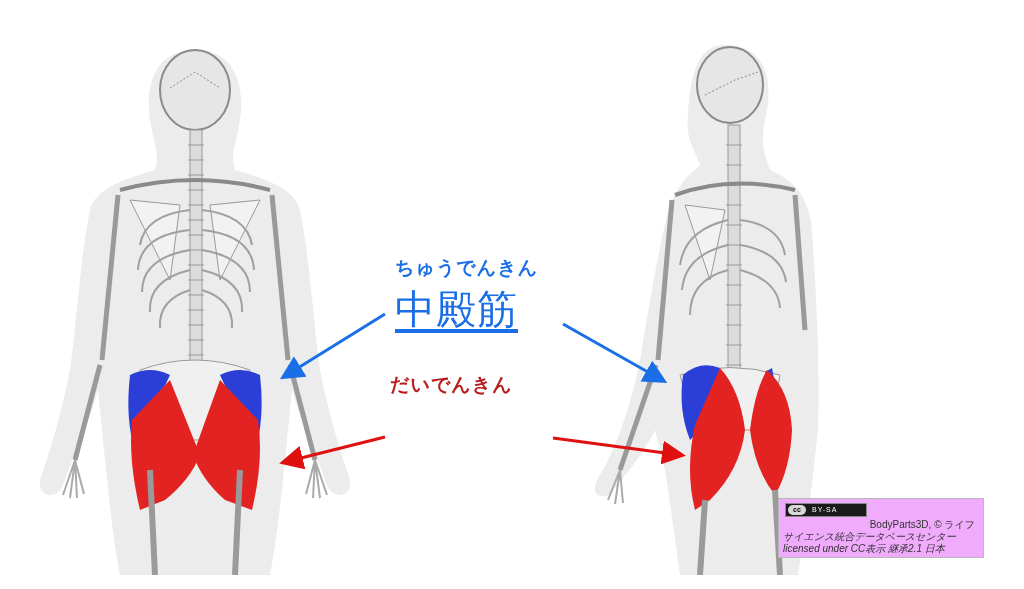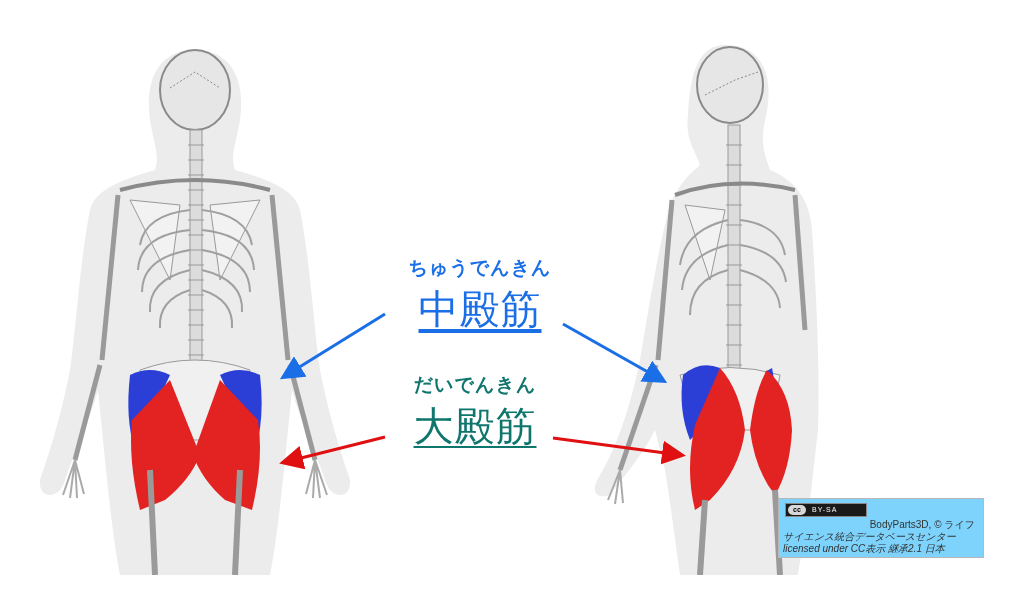--- a/index.html
+++ b/index.html
@@ -1,22 +1,22 @@
 <!DOCTYPE html>
 <html><head>
 <meta charset="utf-8">
 <style>
   html, body { margin: 0; padding: 0; background: #ffffff; }
   body { width: 1024px; height: 589px; position: relative; overflow: hidden; font-family: "DejaVu Serif", serif; }
   .figure { position: absolute; }
   svg { display: block; }
-  .label-block { position: absolute; text-align: center; }
+  .label-block { position: absolute; text-align: left; }
   .reading { font-family: "DejaVu Sans", sans-serif; font-weight: bold; font-size: 19px; letter-spacing: 1px; }
   .kanji { font-family: "DejaVu Serif", serif; font-size: 40px; line-height: 44px; text-decoration: underline; text-decoration-thickness: 2px; text-underline-offset: 6px; letter-spacing: 1px; }
-  .credit-box { position: absolute; left: 778px; top: 498px; width: 204px; height: 58px; border: 1px solid #b8b8b8; background: #7dd3fc; font-family: "Liberation Sans", sans-serif; font-size: 10px; color: #333; line-height: 12px; }
+  .credit-box { position: absolute; left: 778px; top: 498px; width: 204px; height: 58px; border: 1px solid #b8b8b8; background: #f0abfc; font-family: "Liberation Sans", sans-serif; font-size: 10px; color: #333; line-height: 12px; }
   .cc-badge { position: absolute; left: 6px; top: 4px; width: 80px; height: 12px; background: #1a1a1a; border: 1px solid #888; display: flex; align-items: center; }
   .cc-badge .cc { width: 18px; height: 10px; background: #d8d8d8; color: #000; font-size: 7px; font-weight: bold; text-align: center; line-height: 10px; border-radius: 5px; margin-left: 2px; }
   .cc-badge .by { color: #fff; font-size: 7px; margin-left: 6px; letter-spacing: 1px; }
   .credit-line1 { position: absolute; right: 8px; top: 20px; }
   .credit-line2 { position: absolute; left: 4px; top: 32px; font-style: italic; }
   .credit-line3 { position: absolute; left: 4px; top: 44px; font-style: italic; }
 </style>
 </head>
 <body>
 
@@ -159,23 +159,22 @@
   <line x1="563" y1="324" x2="662" y2="380" stroke="#1a6ee6" stroke-width="3" marker-end="url(#headBlue)"></line>
   <line x1="385" y1="437" x2="285" y2="462" stroke="#e01010" stroke-width="3" marker-end="url(#headRed)"></line>
   <line x1="553" y1="438" x2="680" y2="455" stroke="#e01010" stroke-width="3" marker-end="url(#headRed)"></line>
 </svg>
 
 <div class="label-block" style="left:395px; top:255px; width:170px; color:#1a6ee6;">
   <div class="reading">ちゅうでんきん</div>
   <div class="kanji" style="margin-top:6px;text-decoration:underline;">中殿筋</div>
 </div>
 
-<div class="label-block" style="left:390px; top:372px; width:170px; color:#0f766e;">
+<div class="label-block" style="left:390px; top:372px; width:170px; color:#b91c1c;">
   <div class="reading">だいでんきん</div>
-  <div class="kanji" style="margin-top:6px;">大殿筋</div>
 </div>
 
 <div class="credit-box">
   <div class="cc-badge">
     <span class="cc">cc</span>
     <span class="by">BY-SA</span>
   </div>
   <div class="credit-line1">BodyParts3D, © ライフ</div>
   <div class="credit-line2">サイエンス統合データベースセンター</div>
   <div class="credit-line3">licensed under CC表示 継承2.1 日本</div>

